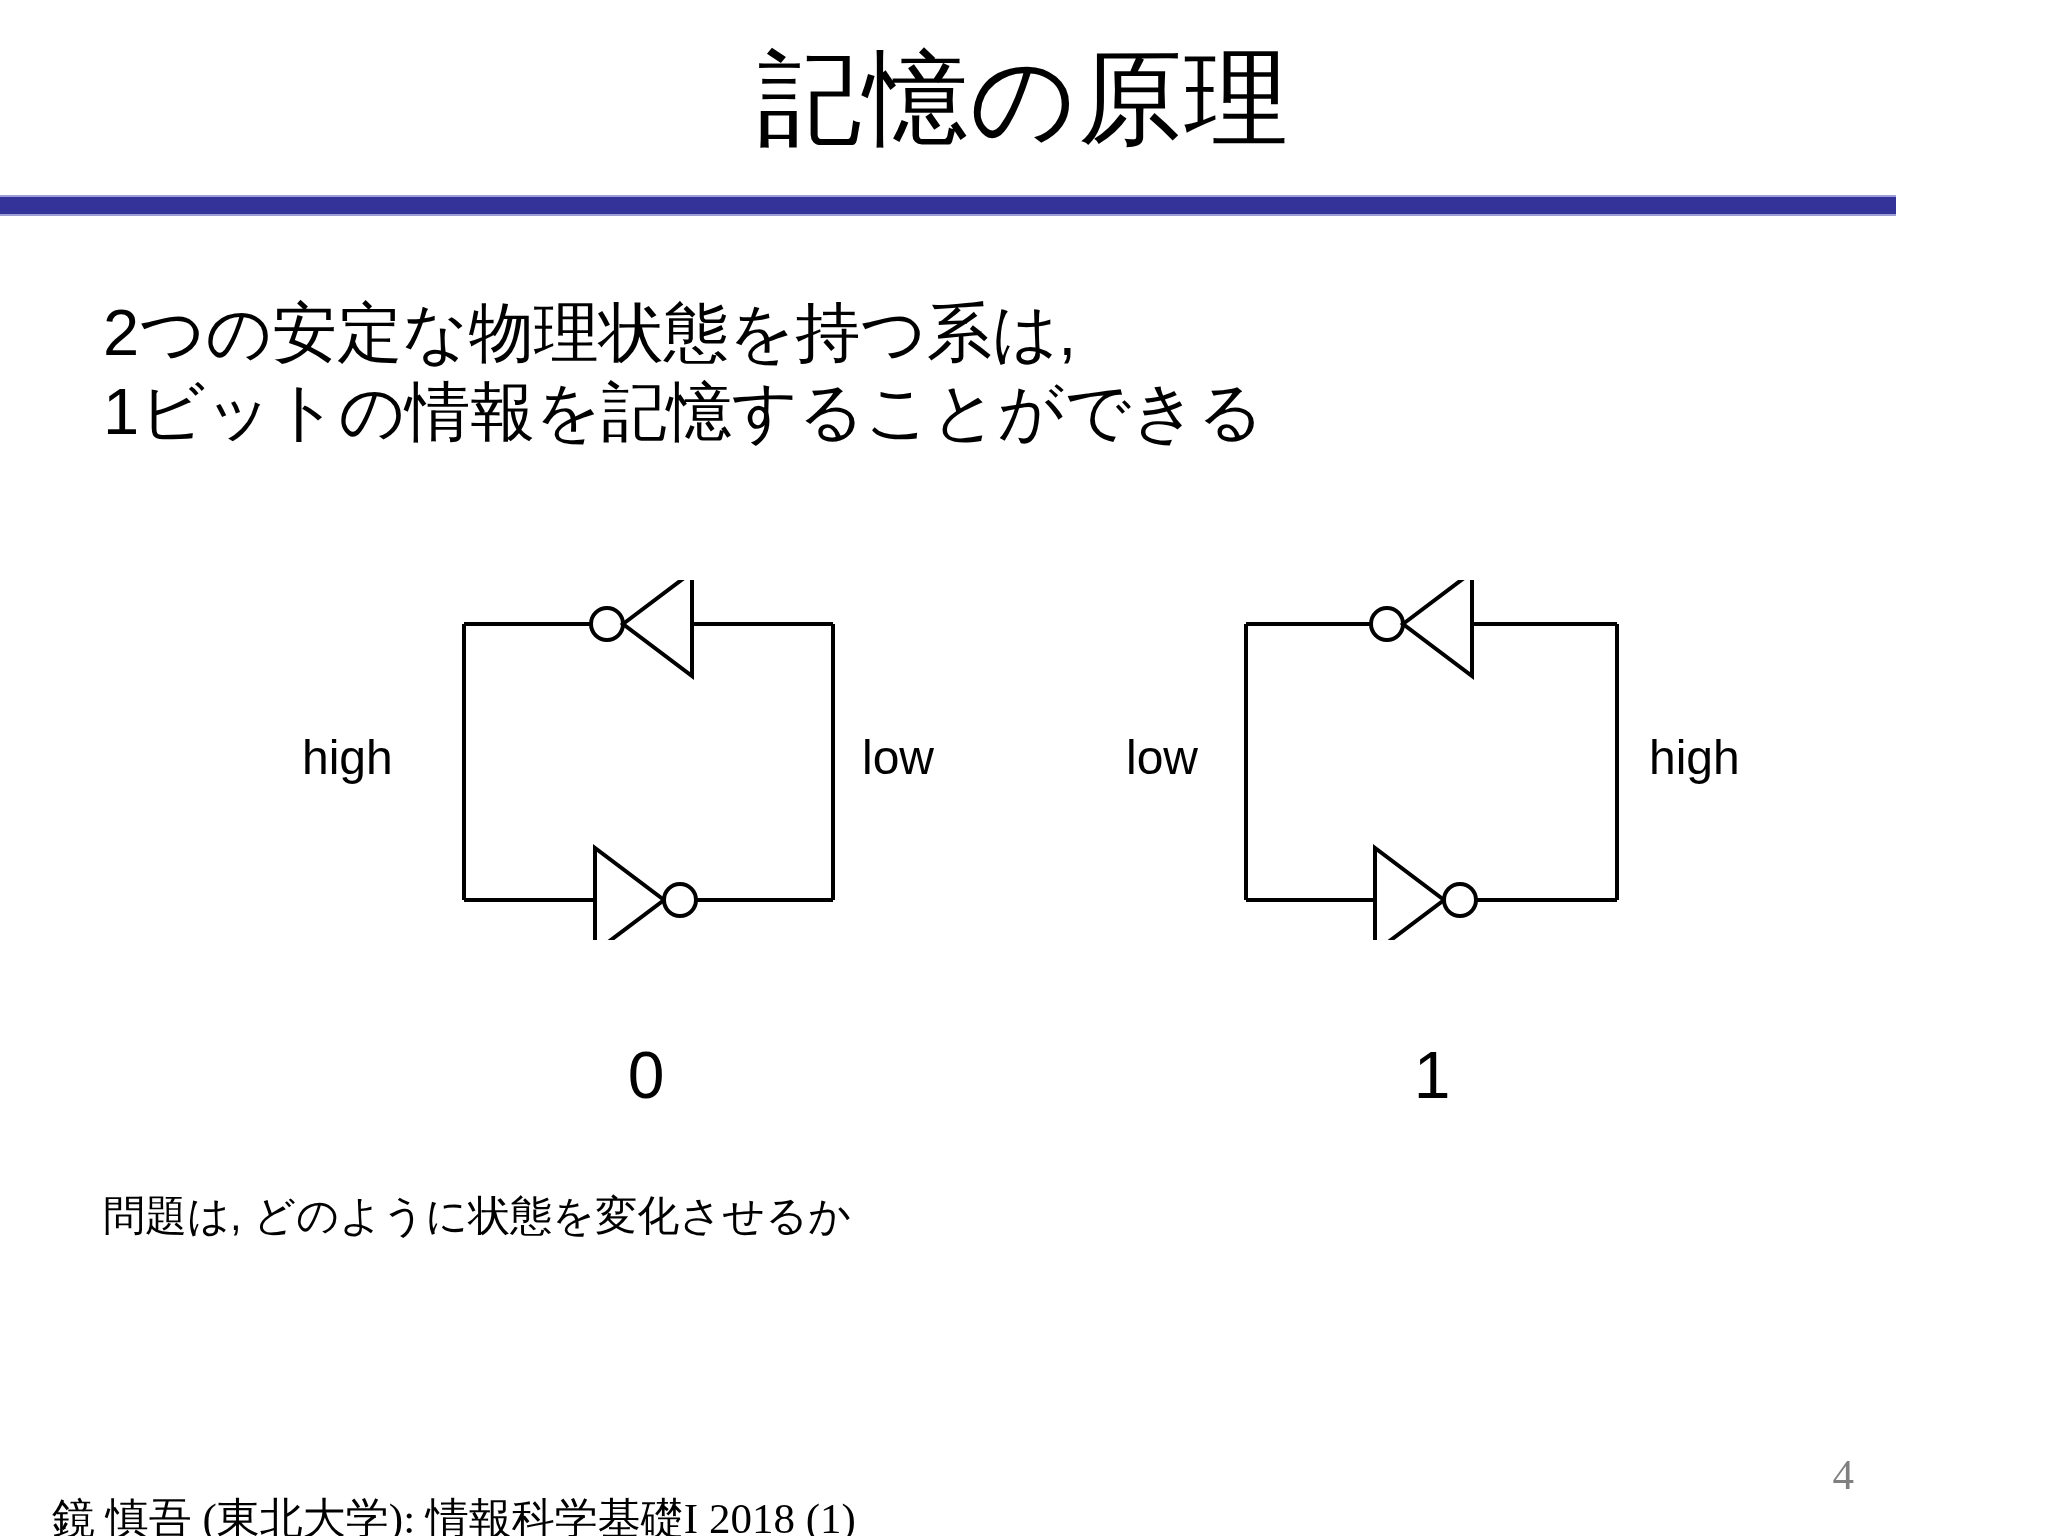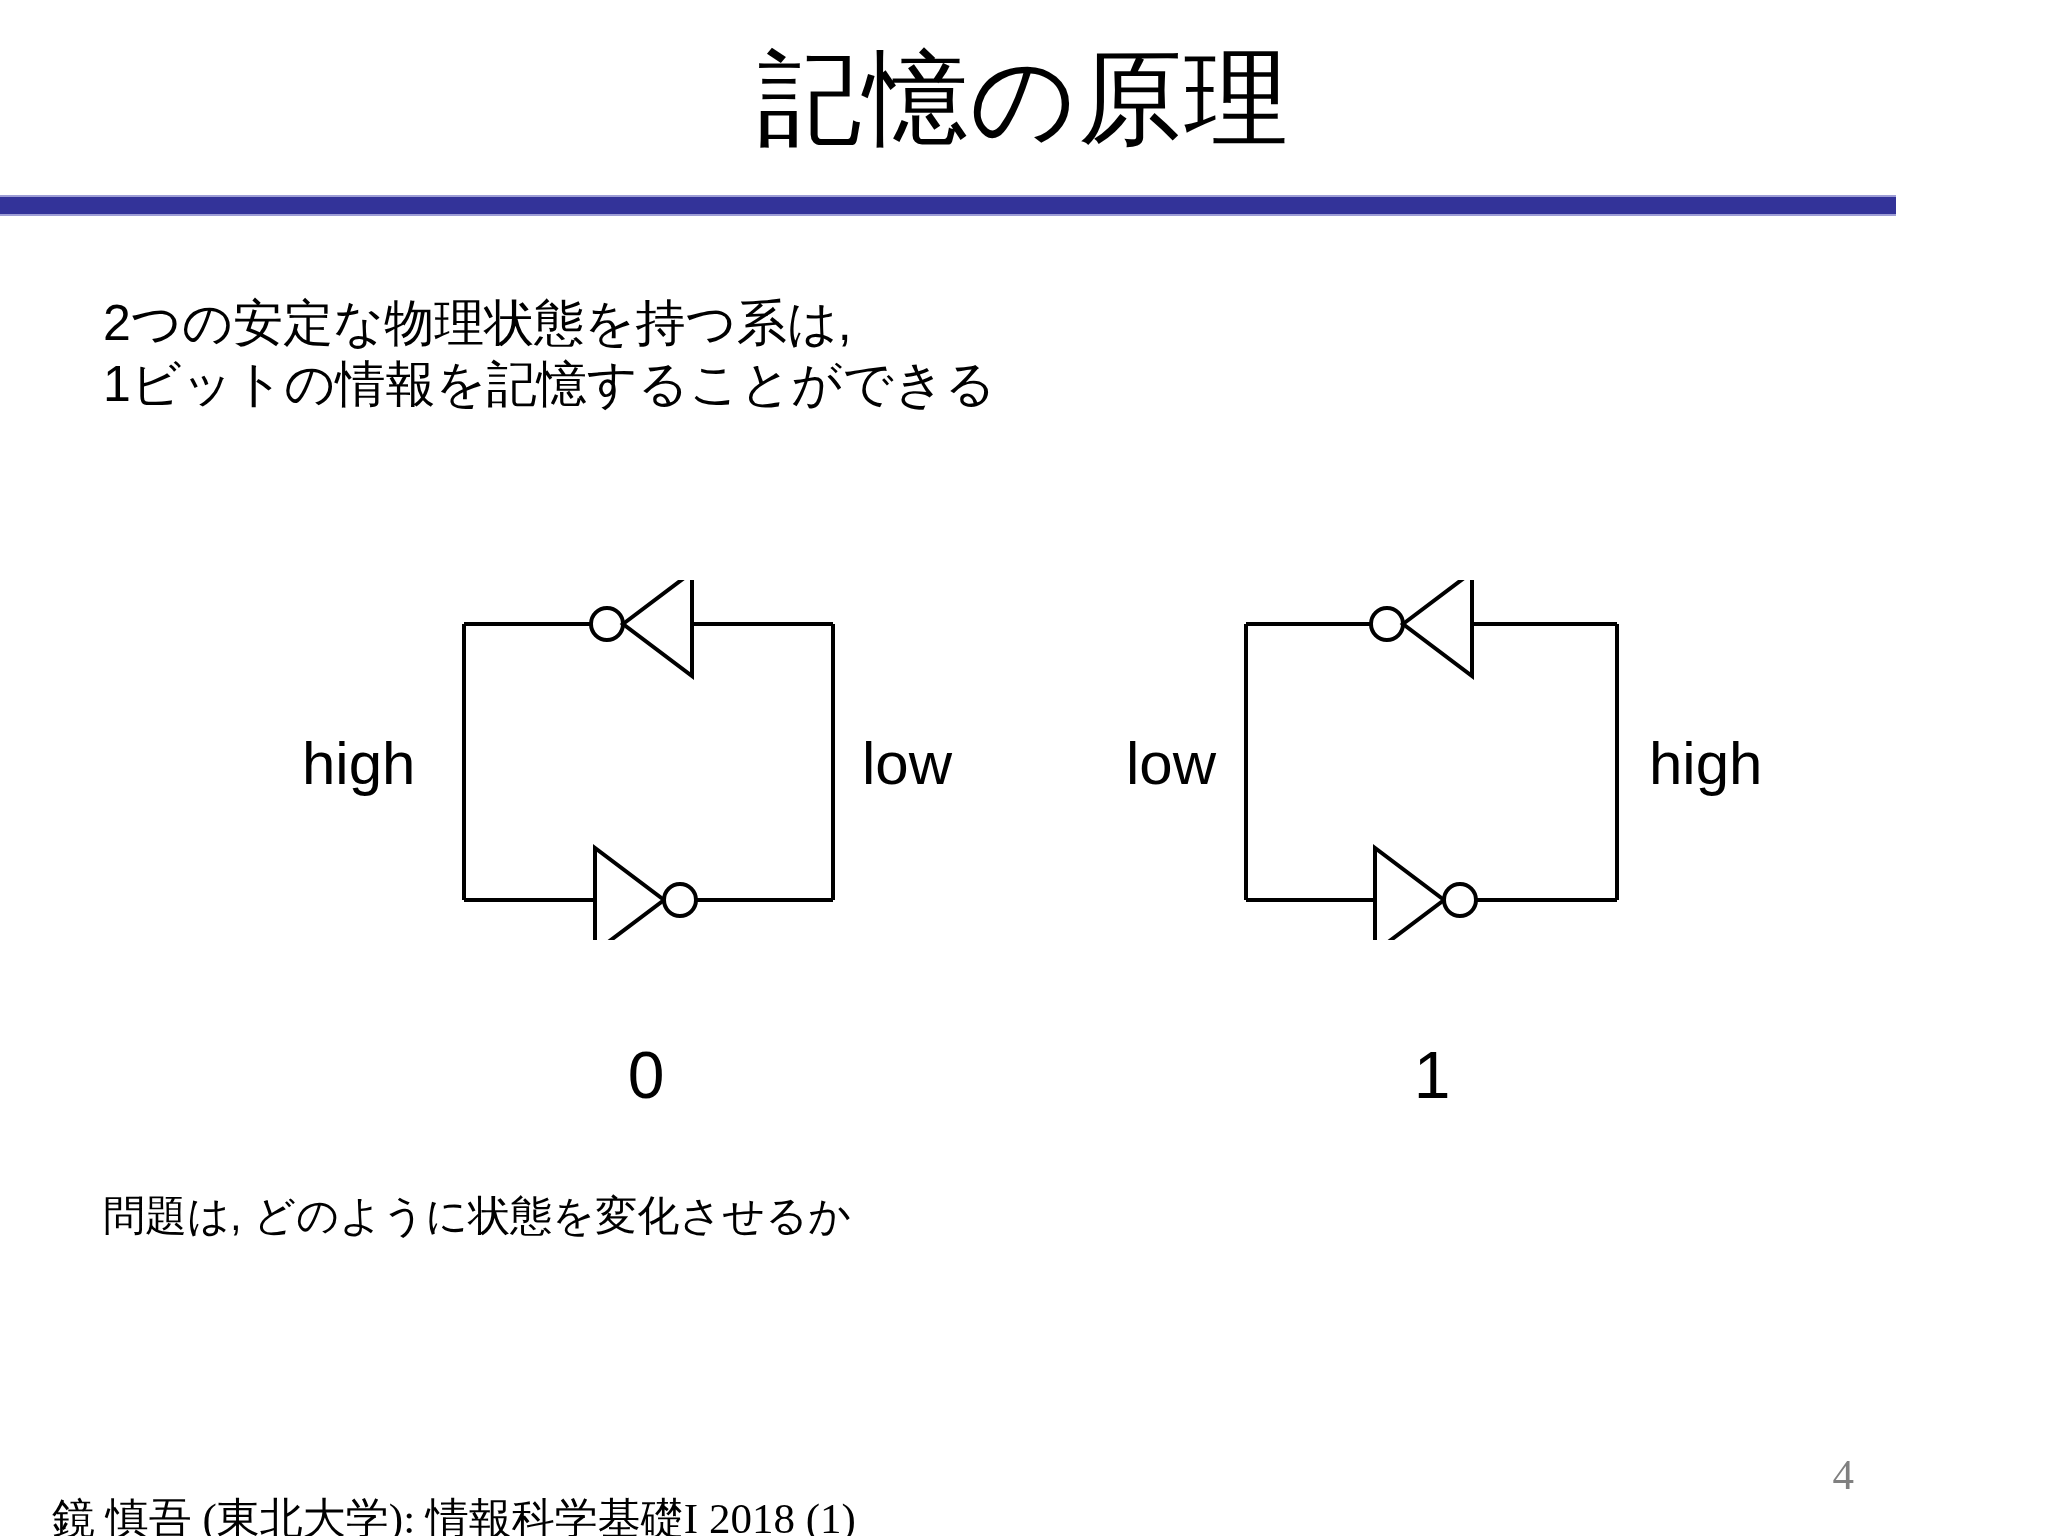--- a/index.html
+++ b/index.html
@@ -44,21 +44,21 @@
     background: #333399;
     border-top: 2px solid #9e9ed6;
     border-bottom: 2px solid #9e9ed6;
     box-sizing: content-box;
   }
 
   
   .body-text {
     position: absolute;
     color: #000000;
-    font-size: 50px;
+    font-size: 65px;
     line-height: 1.22;
     white-space: pre;
     font-weight: 400;
   }
   #intro-text {
     left: 103px;
     top: 293px;
   }
   #question-text {
     left: 103px;
@@ -69,21 +69,21 @@
   
   .circuit-svg {
     position: absolute;
     top: 580px;
   }
   #circuit-left-svg  { left: 290px; }
   #circuit-right-svg { left: 1070px; }
 
   .latch-label {
     position: absolute;
-    font-size: 60px;
+    font-size: 48px;
     line-height: 1;
     color: #000000;
     white-space: nowrap;
   }
   #label-left-high  { left: 302px;  top: 734px; }
   #label-left-low   { left: 862px;  top: 734px; }
   #label-right-low  { left: 1126px; top: 734px; }
   #label-right-high { left: 1649px; top: 734px; }
 
   .state-value {

